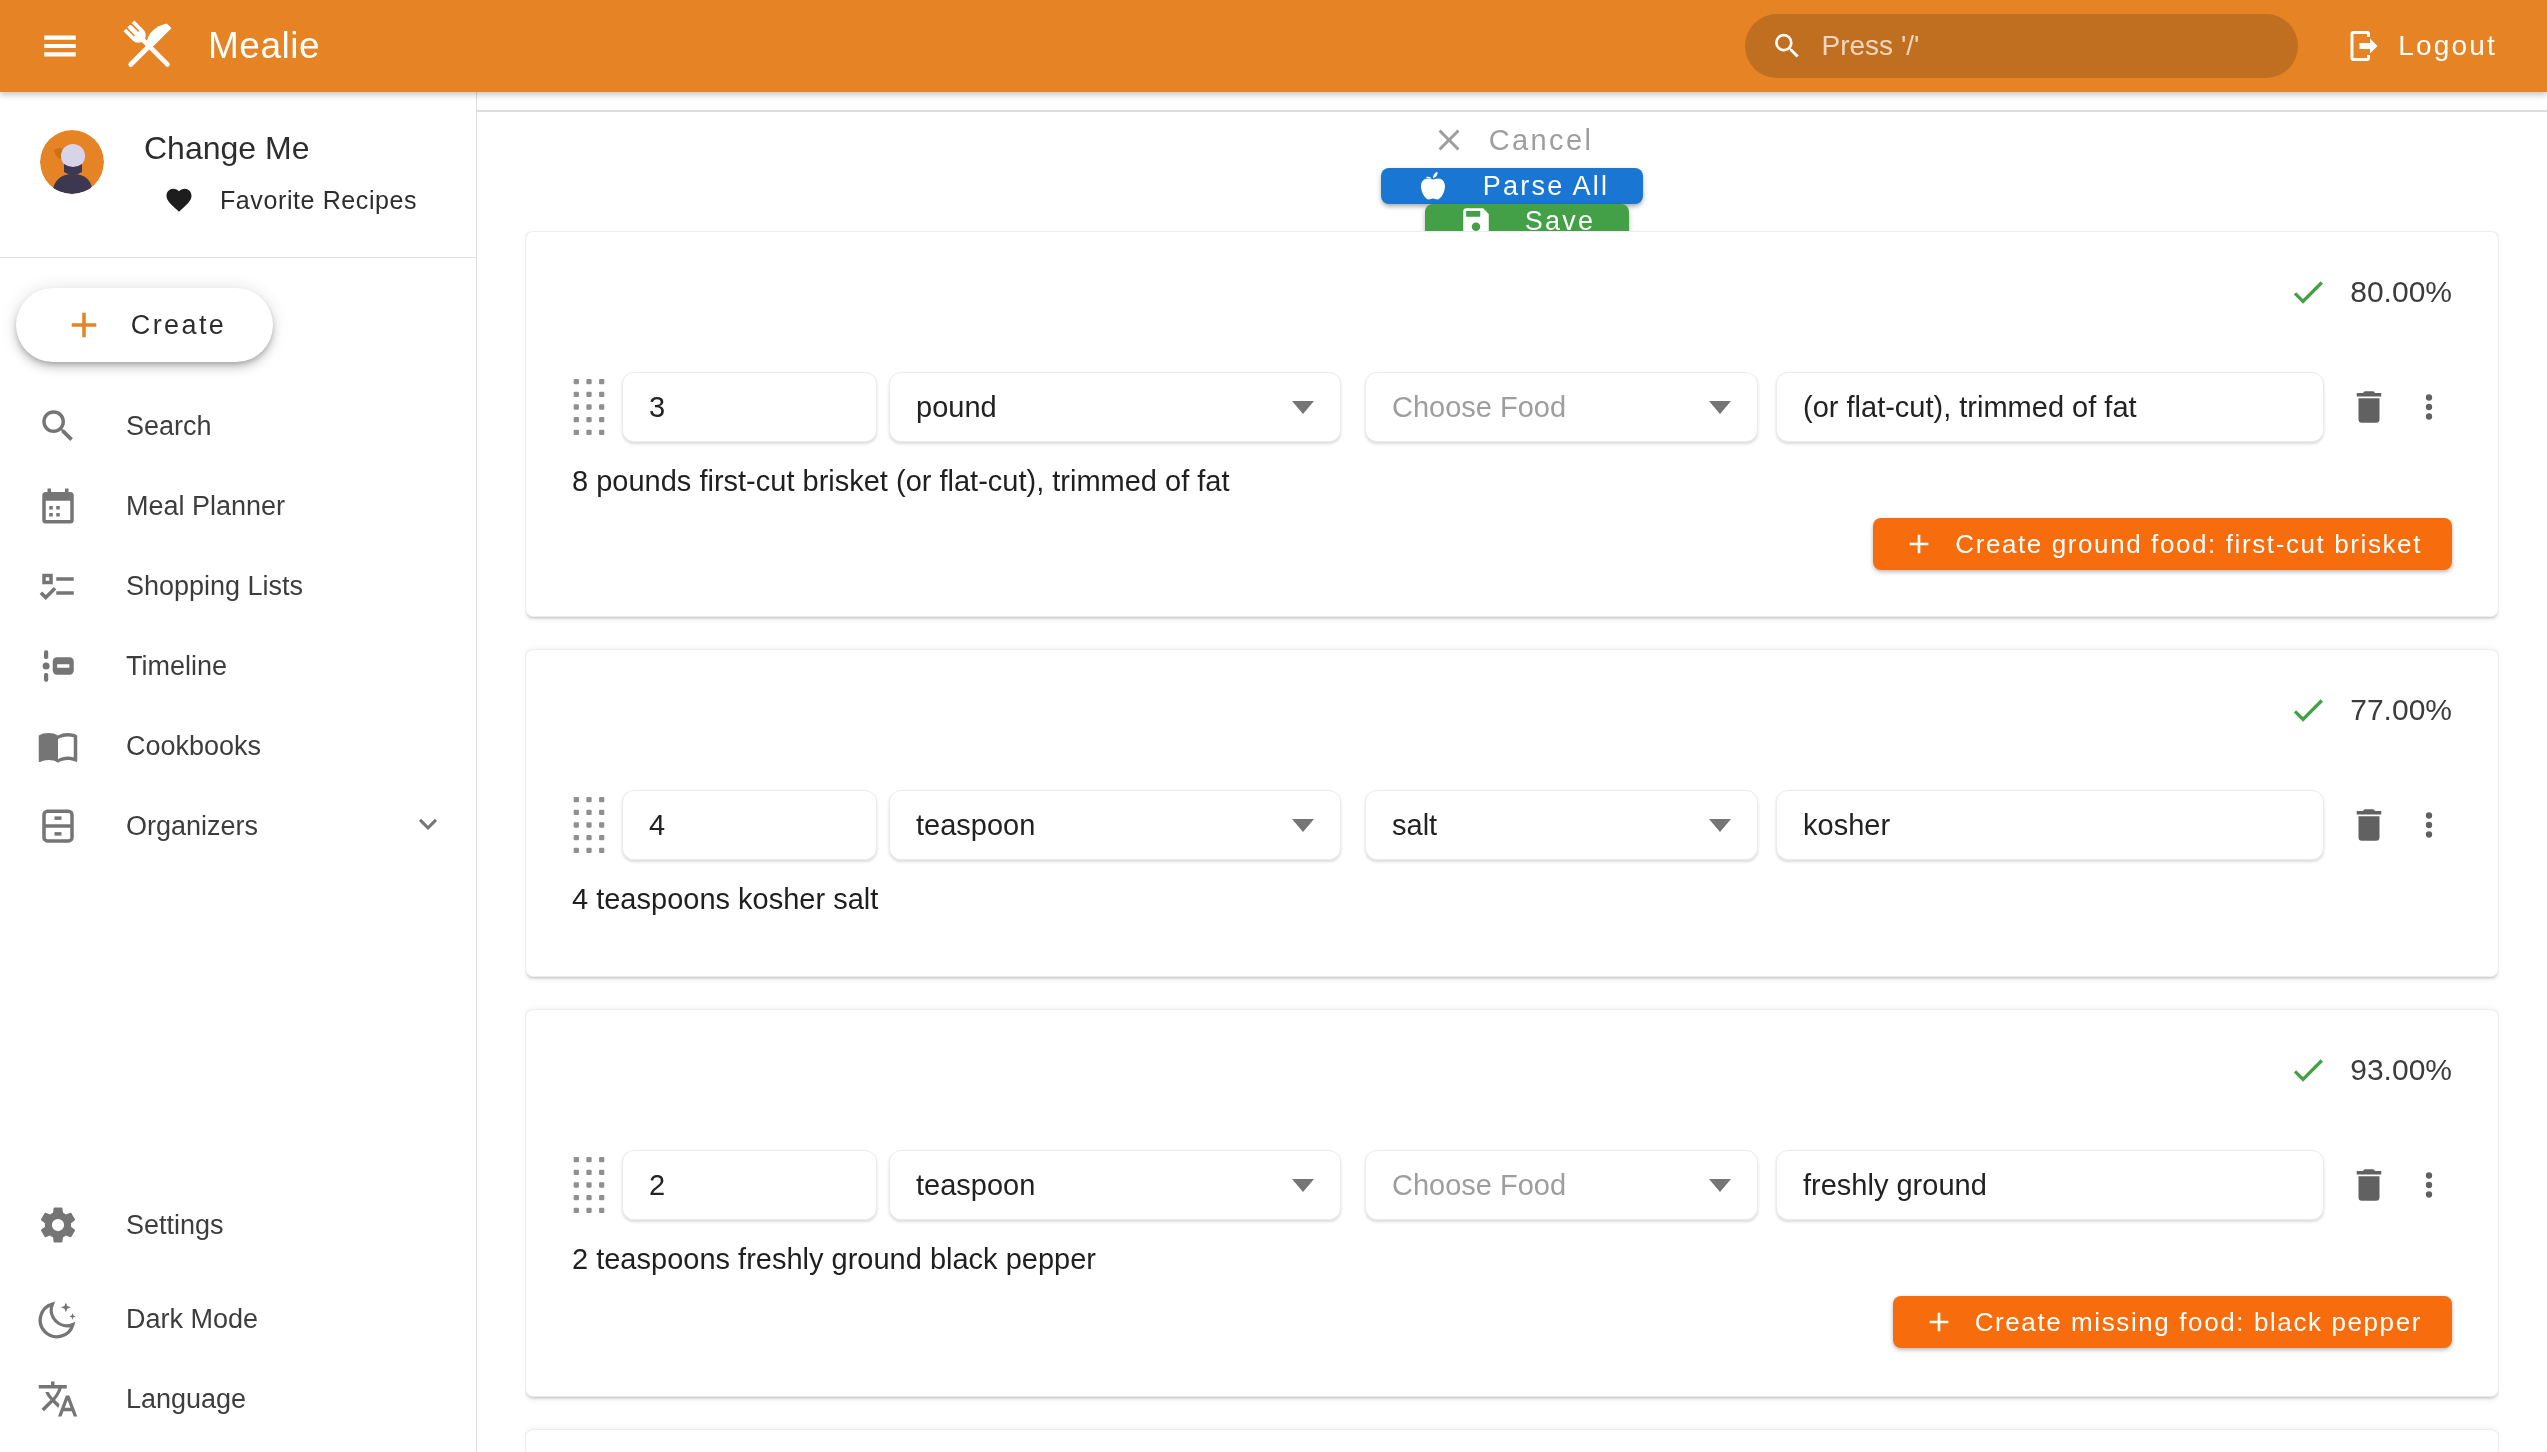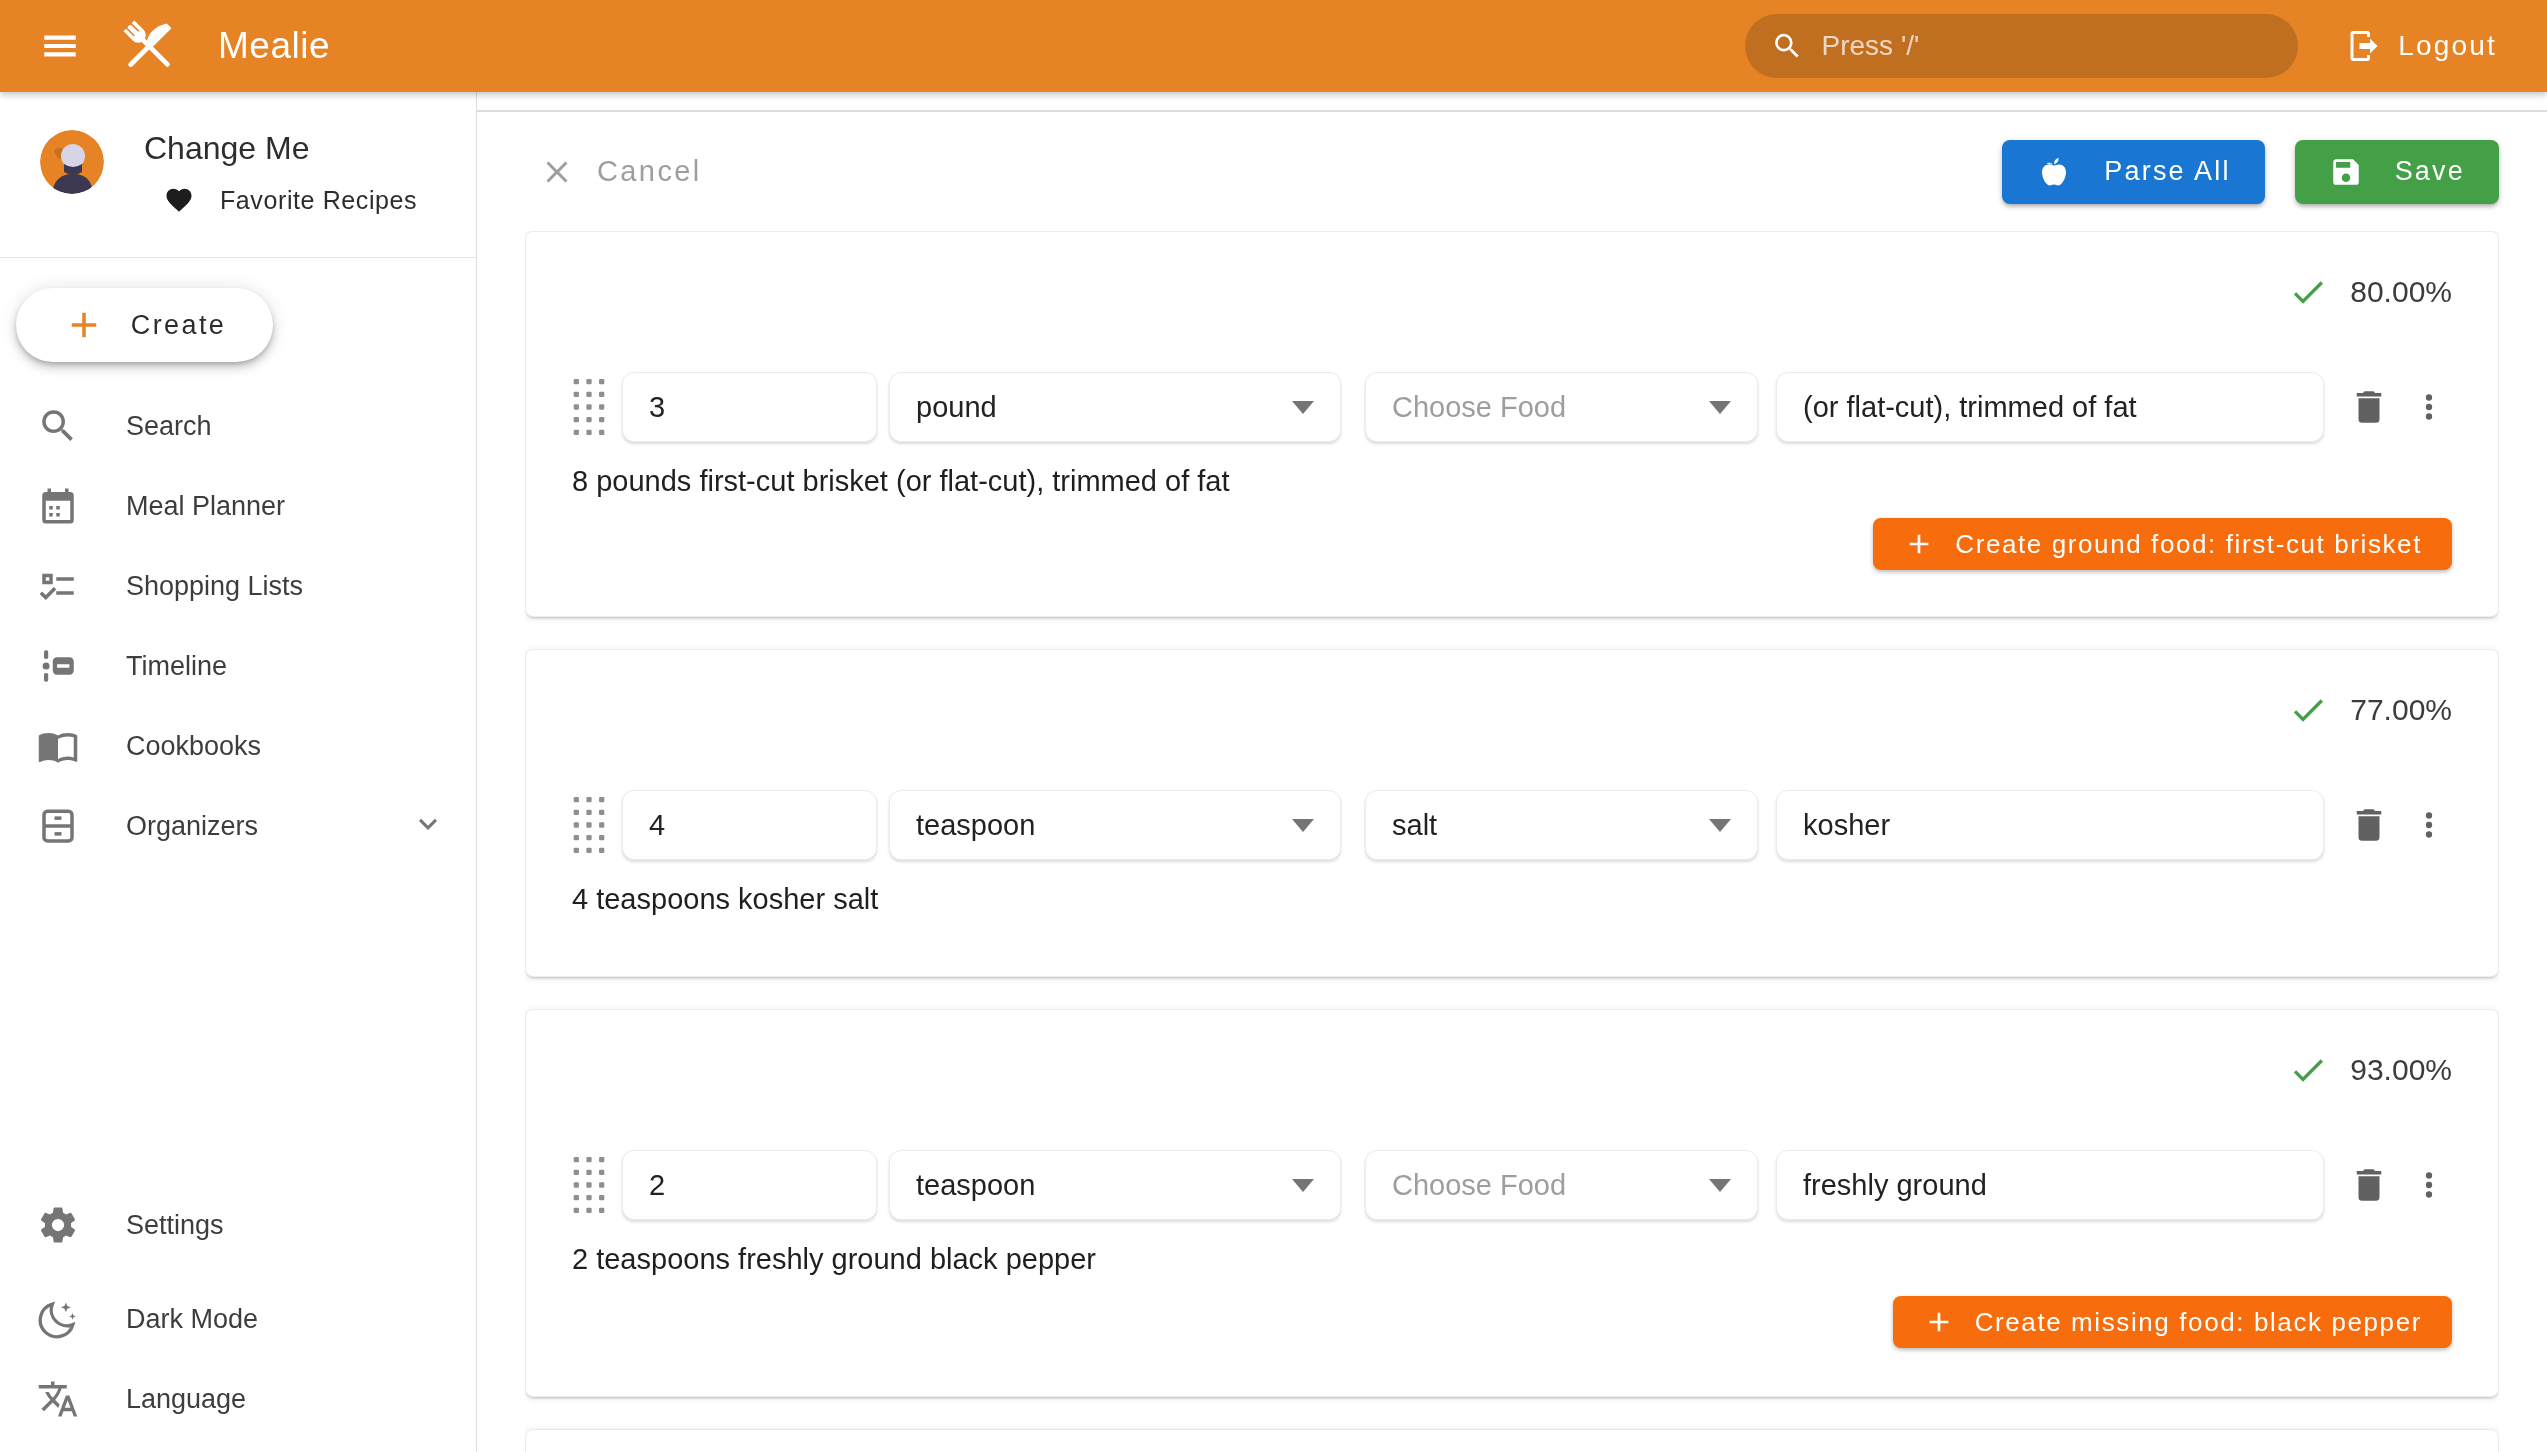--- a/index.html
+++ b/index.html
@@ -17,21 +17,21 @@
     position:absolute; top:0; left:0; right:0; height:92px;
     background:#E58325;
     display:flex; align-items:center;
     padding:0 36px 0 30px;
     color:#fff;
     box-shadow:0 3px 6px rgba(0,0,0,.22);
     z-index:30;
   }
   .menu-btn { width:60px; height:60px; display:flex; align-items:center; justify-content:center; cursor:pointer; }
   .logo-wrap { width:70px; height:70px; margin-left:24px; display:flex; align-items:center; justify-content:center; }
-  .app-title { font-size:37px; font-weight:400; margin-left:34px; letter-spacing:0.5px;text-align:right; }
+  .app-title { font-size:37px; font-weight:400; margin-left:24px; letter-spacing:0.5px;text-align:right; }
   .bar-spacer { flex:1; }
   .search-pill {
     width:553px; height:64px; border-radius:32px;
     background:rgba(0,0,0,0.16);
     display:flex; align-items:center; padding:0 26px;
   }
   .search-pill input {
     background:transparent; border:none; outline:none;
     color:#fff; font-size:28px; font-family:inherit;
     margin-left:18px; width:100%;
@@ -74,21 +74,21 @@
   .nav-chevron { margin-left:auto; color:#757575; }
   .side-spacer { flex:1; }
   .side-bottom { padding-bottom:14px; }
   .nav-item.dark-mode { margin-top:14px; }
 
   
   .content { position:absolute; top:92px; left:477px; right:0; bottom:0; background:#fff; }
   .content-rule { position:absolute; top:18px; left:0; right:0; border-top:2px solid #dcdcdc; }
   .toolbar {
     position:absolute; top:20px; left:0; right:0; height:119px;
-    display:flex; align-items:center; padding:0 48px;
+    display:flex; align-items:center; padding:0 48px;flex-direction:column;
   }
   .cancel-btn {
     display:flex; align-items:center; gap:22px;
     color:#9e9e9e; font-size:29px; font-weight:500; letter-spacing:2.4px;
     cursor:pointer; padding:10px 14px; border-radius:6px;
   }
   .toolbar-spacer { flex:1; }
   .btn {
     height:64px; border:none; border-radius:8px;
     display:flex; align-items:center; gap:32px;

